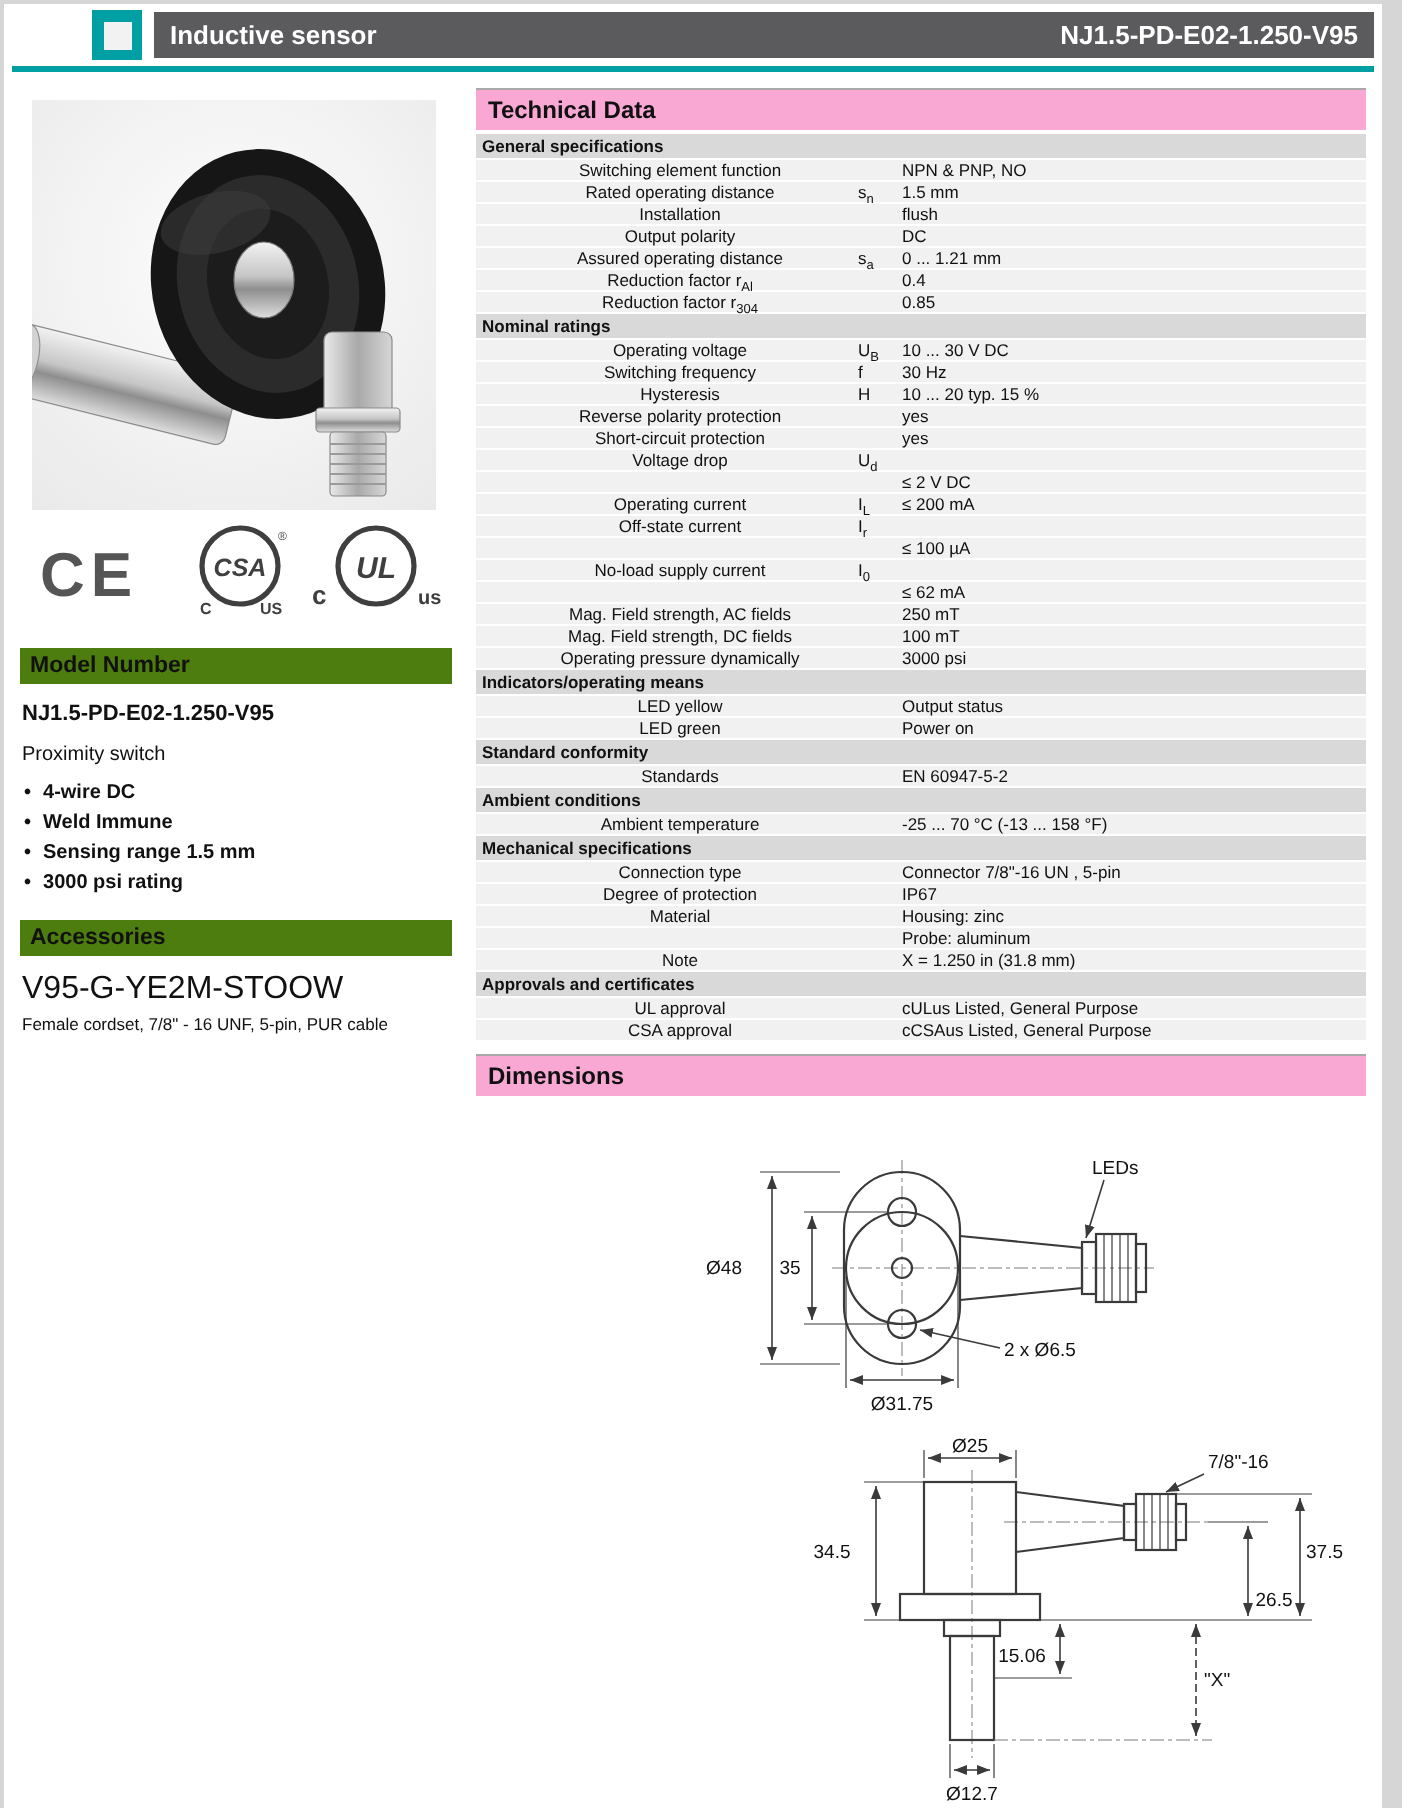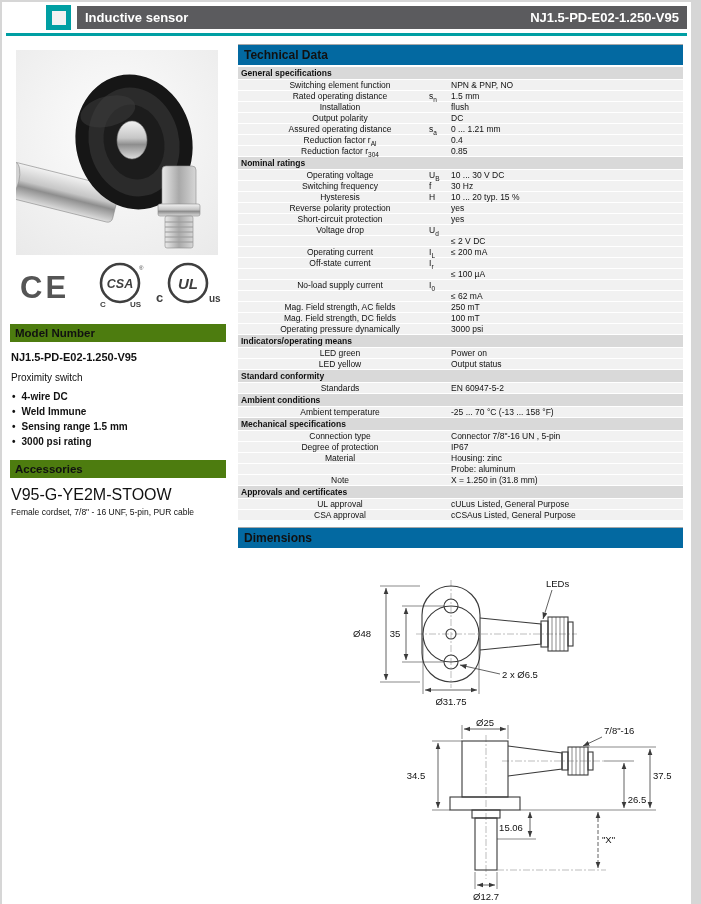--- a/index.html
+++ b/index.html
@@ -24,21 +24,21 @@
   .gray-bar{background:#4d7c0f;font-weight:bold;font-size:11.5px;padding:3px 5px;margin-top:13px;}
   .model-value{font-weight:bold;font-size:11px;margin:9px 1px 0 1px;}
   .model-sub{font-size:10px;margin:9px 1px 2px 1px;}
   ul.features{list-style:none;margin:8px 0 0 2px;padding:0;font-size:10px;font-weight:bold;}
   ul.features li{margin:0 0 4px 0;}
   ul.features li::before{content:"\2022";margin-right:6px;}
   .acc-name{font-weight:normal;font-size:16px;margin:8px 1px 0 1px;}
   .acc-desc{font-size:8.5px;margin:3px 1px 0 1px;}
 
   
-  .big-bar{background:#0369a1;font-weight:bold;font-size:12px;padding:3px 6px;border-top:1px solid #a8a8a8;}
+  .big-bar{background:#f9a8d4;font-weight:bold;font-size:12px;padding:3px 6px;border-top:1px solid #a8a8a8;}
   #tech-table{margin-top:2px;font-size:8.5px;}
   .t-section{background:#d9d9d9;font-weight:bold;padding:1px 3px;line-height:10px;border-bottom:1px solid #fff;}
   .t-row{display:flex;background:#f1f1f1;border-bottom:1px solid #fff;padding:0 3px;line-height:10px;min-height:10px;}
   .t-label{width:188px;flex:0 0 auto;padding-left:10px;box-sizing:border-box;text-align:center;}
   .t-sym{width:22px;flex:0 0 auto;}
   .t-val{flex:1;}
   sub{font-size:6.5px;line-height:0;}
 
   
   .drawings{padding:26px 0 0 0;}
@@ -256,28 +256,28 @@
               <span class="t-sym"></span>
               <span class="t-val">100 mT</span>
             </div>
             <div class="t-row">
               <span class="t-label">Operating pressure dynamically</span>
               <span class="t-sym"></span>
               <span class="t-val">3000 psi</span>
             </div>
             <div class="t-section">Indicators/operating means</div>
             <div class="t-row">
+              <span class="t-label">LED yellow</span>
+              <span class="t-sym"></span>
+              <span class="t-val">Output status</span>
+            </div>
+            <div class="t-row">
               <span class="t-label">LED green</span>
               <span class="t-sym"></span>
               <span class="t-val">Power on</span>
-            </div>
-            <div class="t-row">
-              <span class="t-label">LED yellow</span>
-              <span class="t-sym"></span>
-              <span class="t-val">Output status</span>
             </div>
             <div class="t-section">Standard conformity</div>
             <div class="t-row">
               <span class="t-label">Standards</span>
               <span class="t-sym"></span>
               <span class="t-val">EN 60947-5-2</span>
             </div>
             <div class="t-section">Ambient conditions</div>
             <div class="t-row">
               <span class="t-label">Ambient temperature</span>

